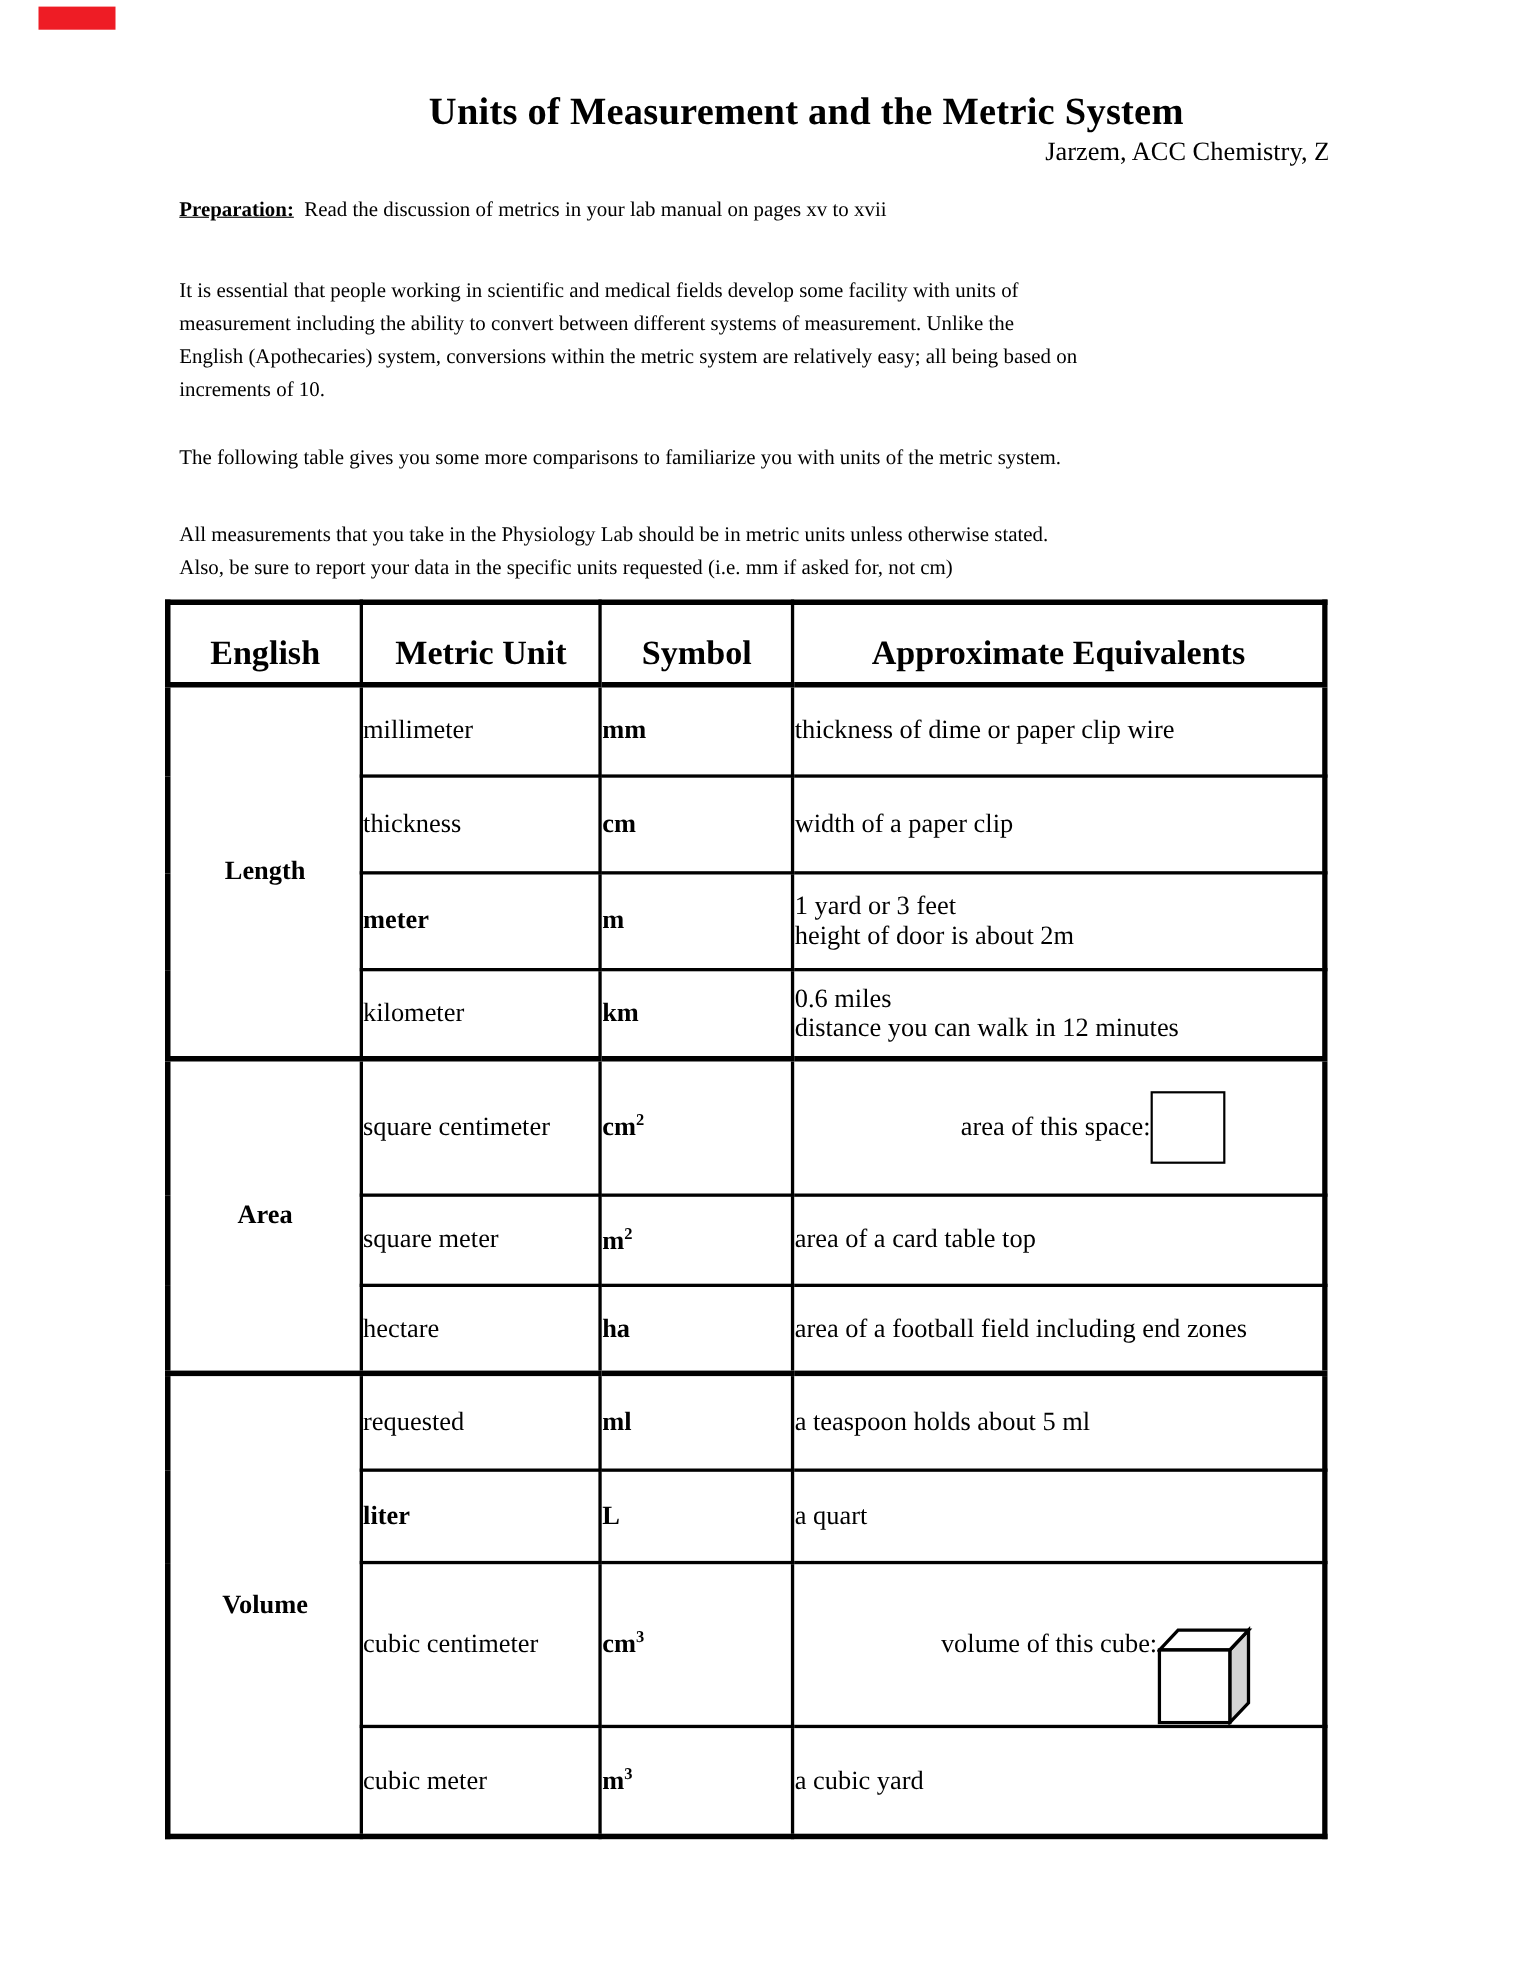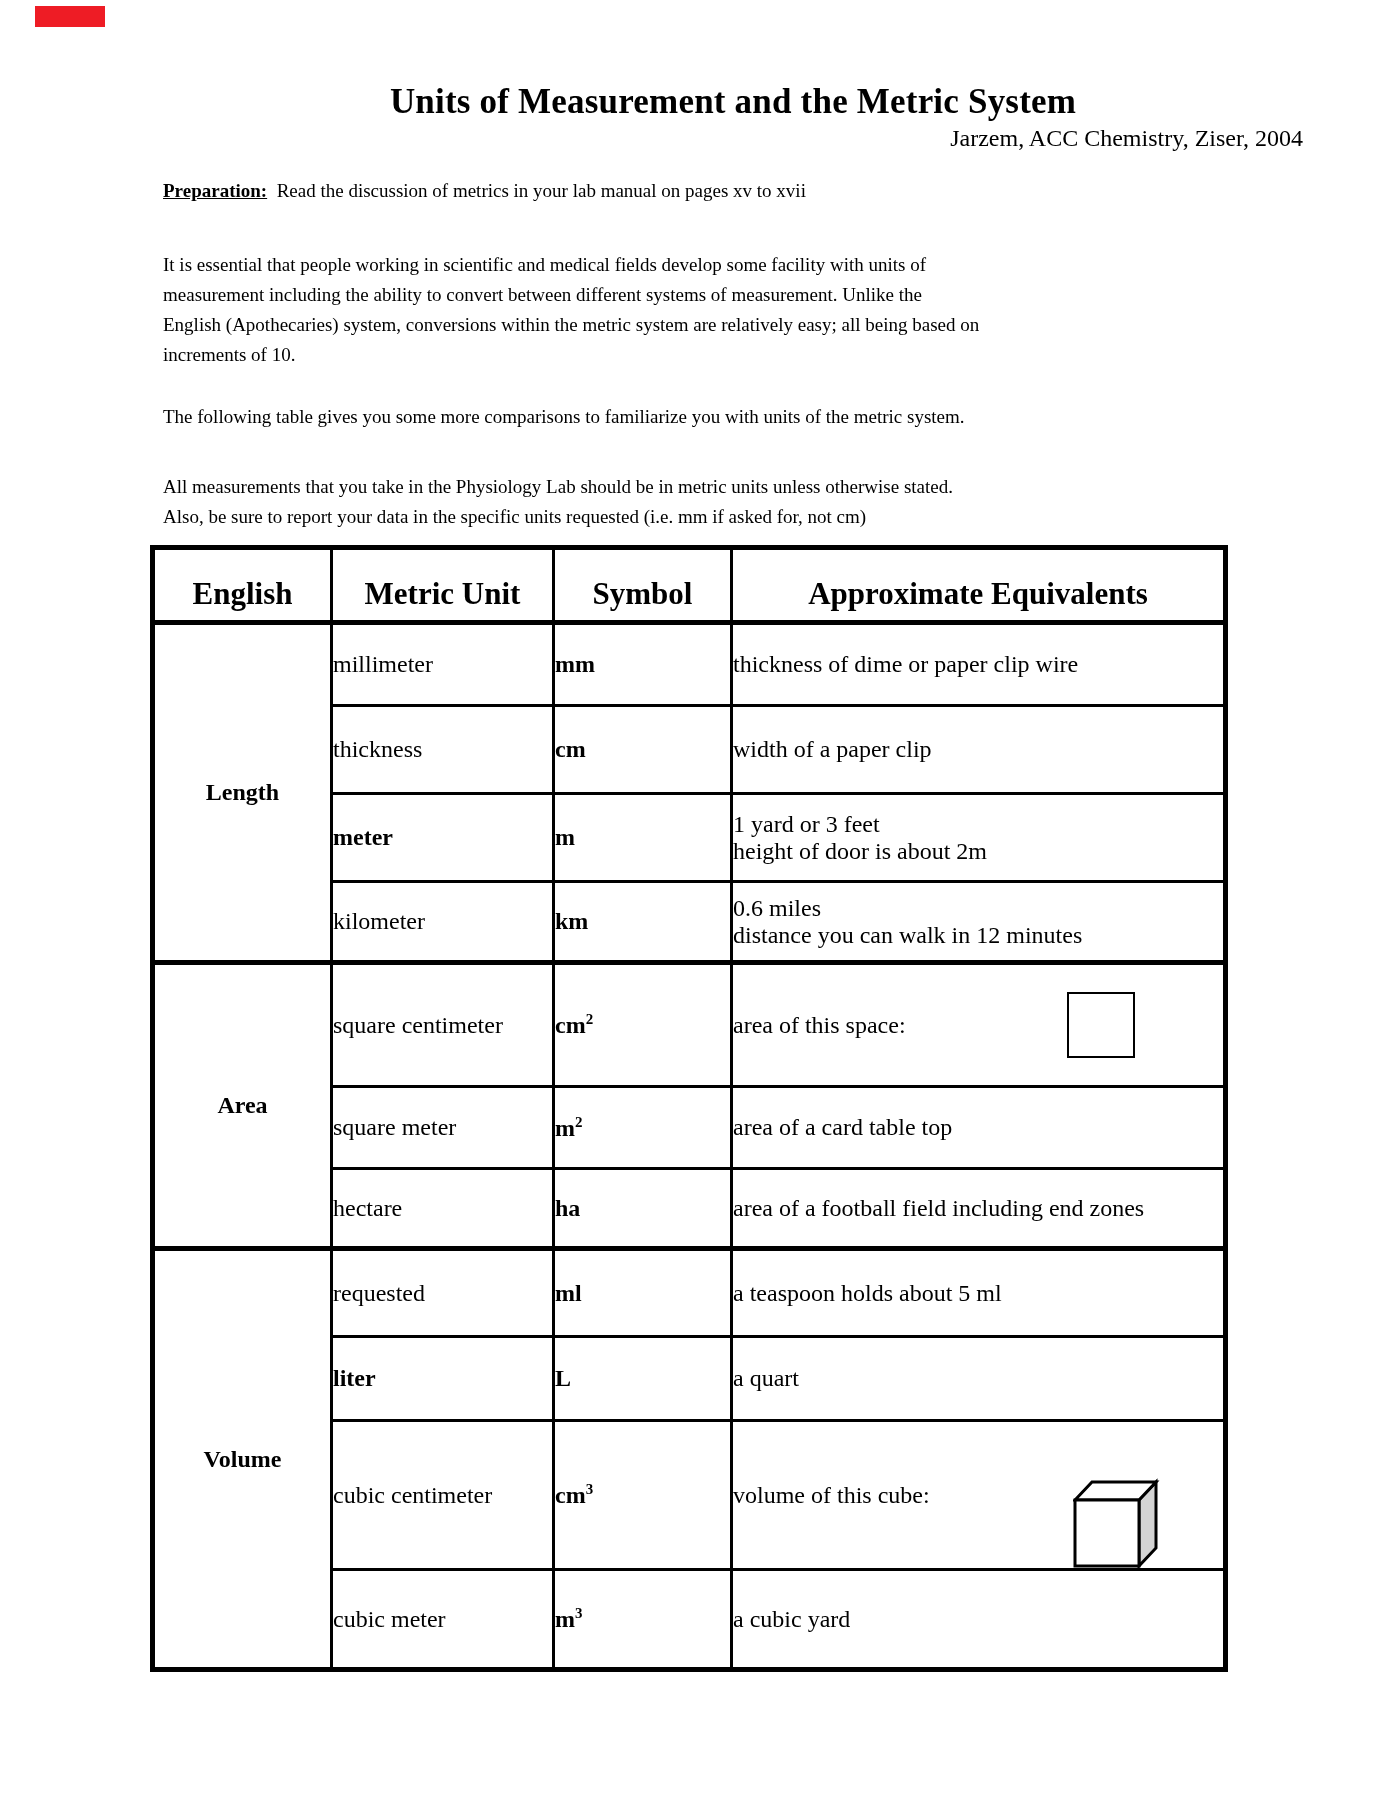--- a/index.html
+++ b/index.html
@@ -1,18 +1,18 @@
 <!DOCTYPE html>
 <html><head>
 <meta charset="utf-8">
 <style>
   html,body{margin:0;padding:0;background:#fff;}
   .page{
     position:relative;
-    width:1391px;height:1800px;
+    width:1207px;height:1800px;
     background:#ffffff;
     font-family:"Liberation Serif","DejaVu Serif",serif;
     color:#000;
     overflow:hidden;
     border-radius:17px;
   }
   .red-bar{
     position:absolute;left:35px;top:6px;width:70px;height:21px;
     background:#ee1c25;
   }
@@ -73,21 +73,21 @@
     text-align:left;vertical-align:middle;
     font-weight:bold;
   }
   td.sym sup{font-size:15px;font-weight:bold;}
   td.equiv{
     text-align:left;vertical-align:middle;
     padding-left:12px;padding-right:8px;
     white-space:pre-line;
   }
   .equiv-flex{
-    display:flex;align-items:center;justify-content:space-between;
+    display:flex;align-items:center;justify-content:flex-end;
   }
   .equiv-flex .txt{white-space:pre-line;}
   .sq-graphic{
     display:inline-block;
     width:64px;height:62px;
     border:2px solid #000;
     margin-right:88px;
     flex:0 0 auto;
   }
   .cube-graphic{

